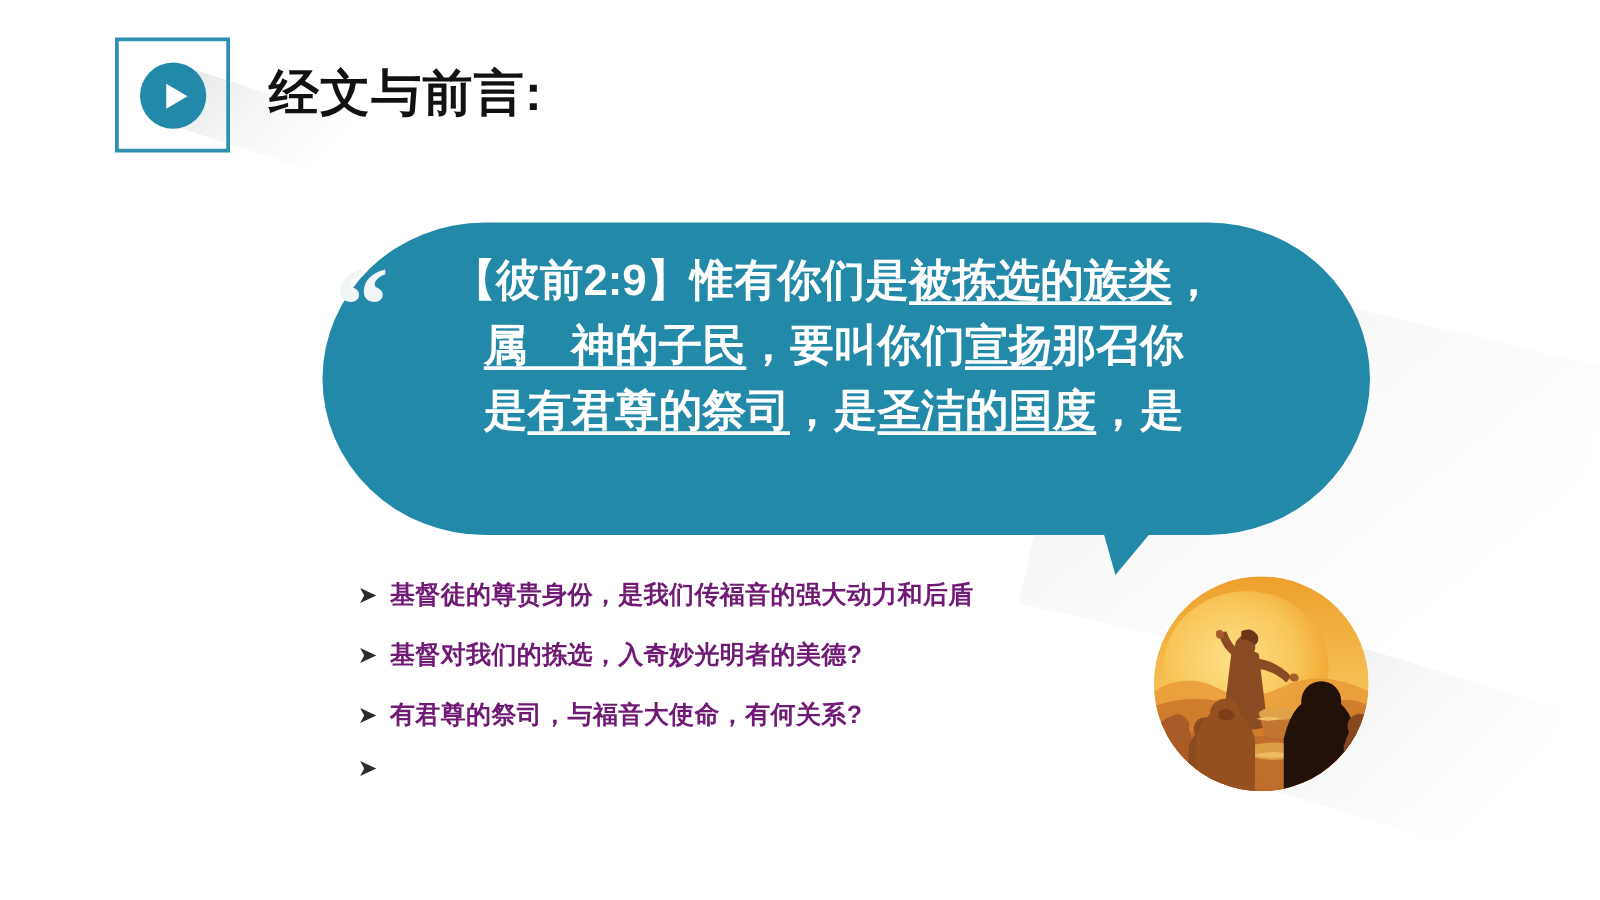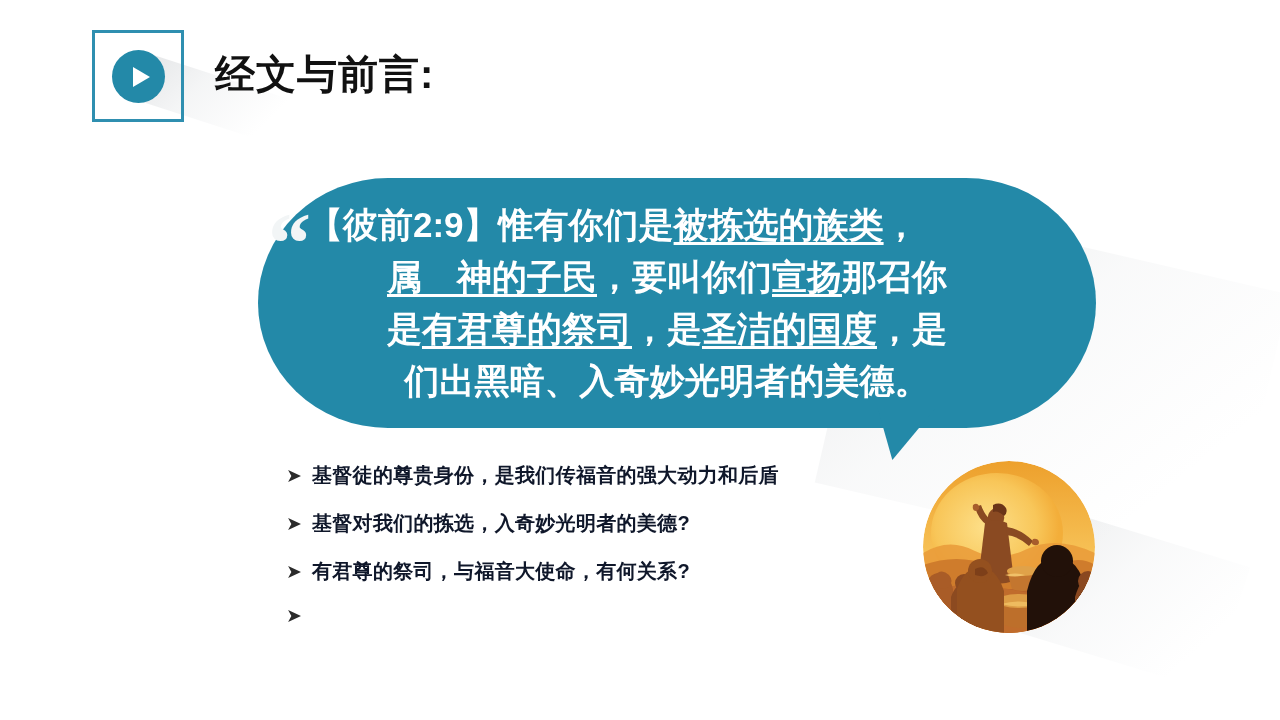--- a/index.html
+++ b/index.html
@@ -133,21 +133,21 @@
     left: 308px;
     top: 199px;
     width: 718px;
     color: #ffffff;
     font-size: 35px;
     font-weight: bold;
     line-height: 52px;
     letter-spacing: 0px;
   }
   #quote-text .ln { display: block; white-space: nowrap; }
-  #quote-text .ln.l1 { text-align: left; }
+  #quote-text .ln.l1 { text-align: center; }
   #quote-text .ln.l2,
   #quote-text .ln.l3,
   #quote-text .ln.l4 { text-align: center; }
   #quote-text u {
     text-decoration: underline;
     text-underline-offset: 5px;
     text-decoration-thickness: 2.5px;
   }
 
   
@@ -167,21 +167,21 @@
     width: 26px;
     flex: 0 0 26px;
     font-size: 19px;
     color: #2b2b2b;
     font-family: "DejaVu Sans", sans-serif;
     line-height: 1;
   }
   .bullet-text {
     font-size: 20px;
     font-weight: bold;
-    color: #0f172a;
+    color: #701a75;
     letter-spacing: 0.3px;
     white-space: nowrap;
   }
 
   
   #illus-shadow {
     position: absolute;
     left: 1030px;
     top: 500px;
     width: 230px;
@@ -226,21 +226,20 @@
 
   <div id="quote-bubble"></div>
   <div id="bubble-tail"></div>
 
   <div id="quote-mark">“</div>
 
   <div id="quote-text">
     <span class="ln l1"><span>【彼前2:9】惟有你们是</span><u>被拣选的族类</u><span>，</span></span>
     <span class="ln l3"><u>属　神的子民</u><span>，要叫你们</span><u>宣扬</u><span>那召你</span></span>
     <span class="ln l2"><span>是</span><u>有君尊的祭司</u><span>，是</span><u>圣洁的国度</u><span>，是</span></span>
-    <span class="ln l4"><span>们出黑暗、入奇妙光明者的美德。</span></span>
   </div>
 
   <div id="bullet-list">
     <div class="bullet-row">
       <span class="bullet-arrow">➤</span>
       <span class="bullet-text">基督徒的尊贵身份，是我们传福音的强大动力和后盾</span>
     </div>
     <div class="bullet-row">
       <span class="bullet-arrow">➤</span>
       <span class="bullet-text">基督对我们的拣选，入奇妙光明者的美德?</span>

